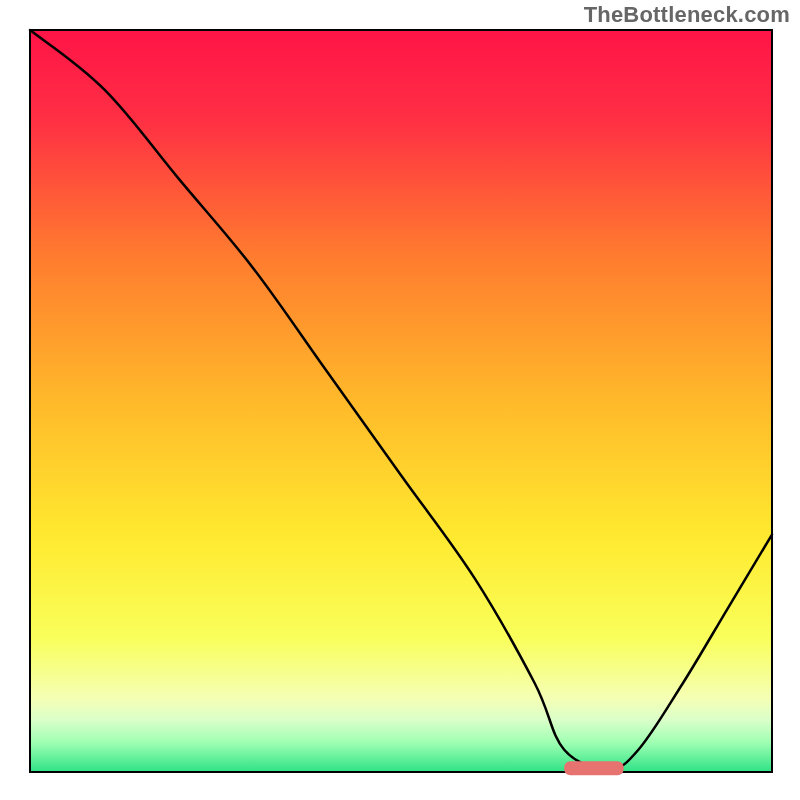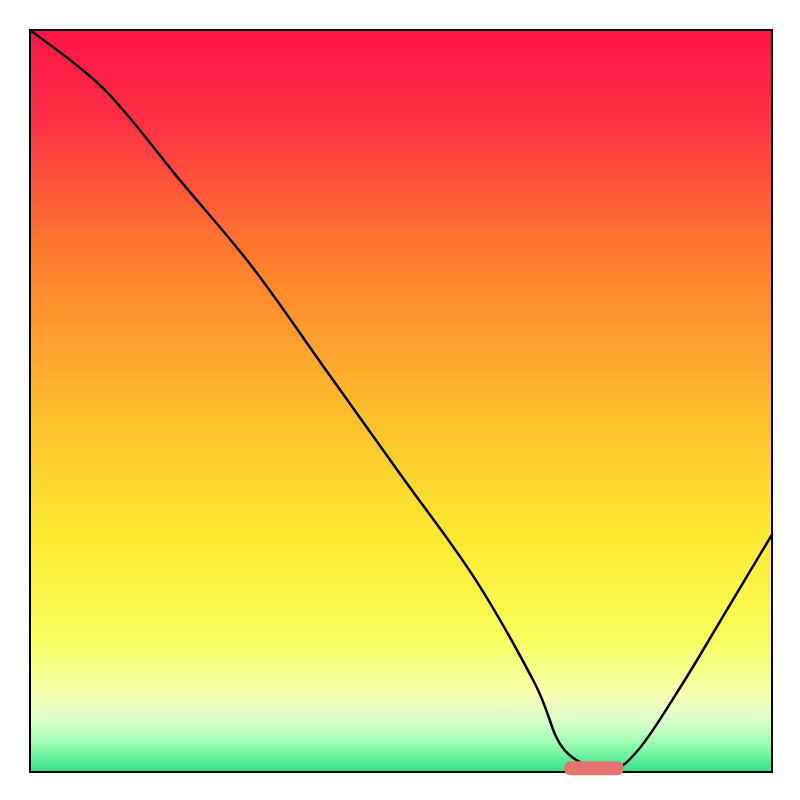--- a/index.html
+++ b/index.html
@@ -3,20 +3,21 @@
 <meta charset="utf-8">
 <style>
 html,body{margin:0;padding:0;width:800px;height:800px;background:#fff;font-family:Arial,Helvetica,sans-serif}
 .wrap{position:relative;width:800px;height:800px}
 .watermark{position:absolute;top:2px;right:10px;font-size:22px;font-weight:600;color:#666;letter-spacing:.2px}
 svg{display:block}
 </style>
 </head>
 <body>
 <div class="wrap">
+<div class="watermark">TheBottleneck.com</div>
 <svg width="800" height="800" viewBox="0 0 800 800">
   <defs>
     <linearGradient id="heat" x1="0" y1="0" x2="0" y2="1">
       <stop offset="0" stop-color="#ff1447"></stop>
       <stop offset="0.12" stop-color="#ff2f44"></stop>
       <stop offset="0.30" stop-color="#ff7a2f"></stop>
       <stop offset="0.50" stop-color="#ffb92a"></stop>
       <stop offset="0.68" stop-color="#ffe92f"></stop>
       <stop offset="0.82" stop-color="#f9ff5b"></stop>
       <stop offset="0.90" stop-color="#f5ffb4"></stop>

